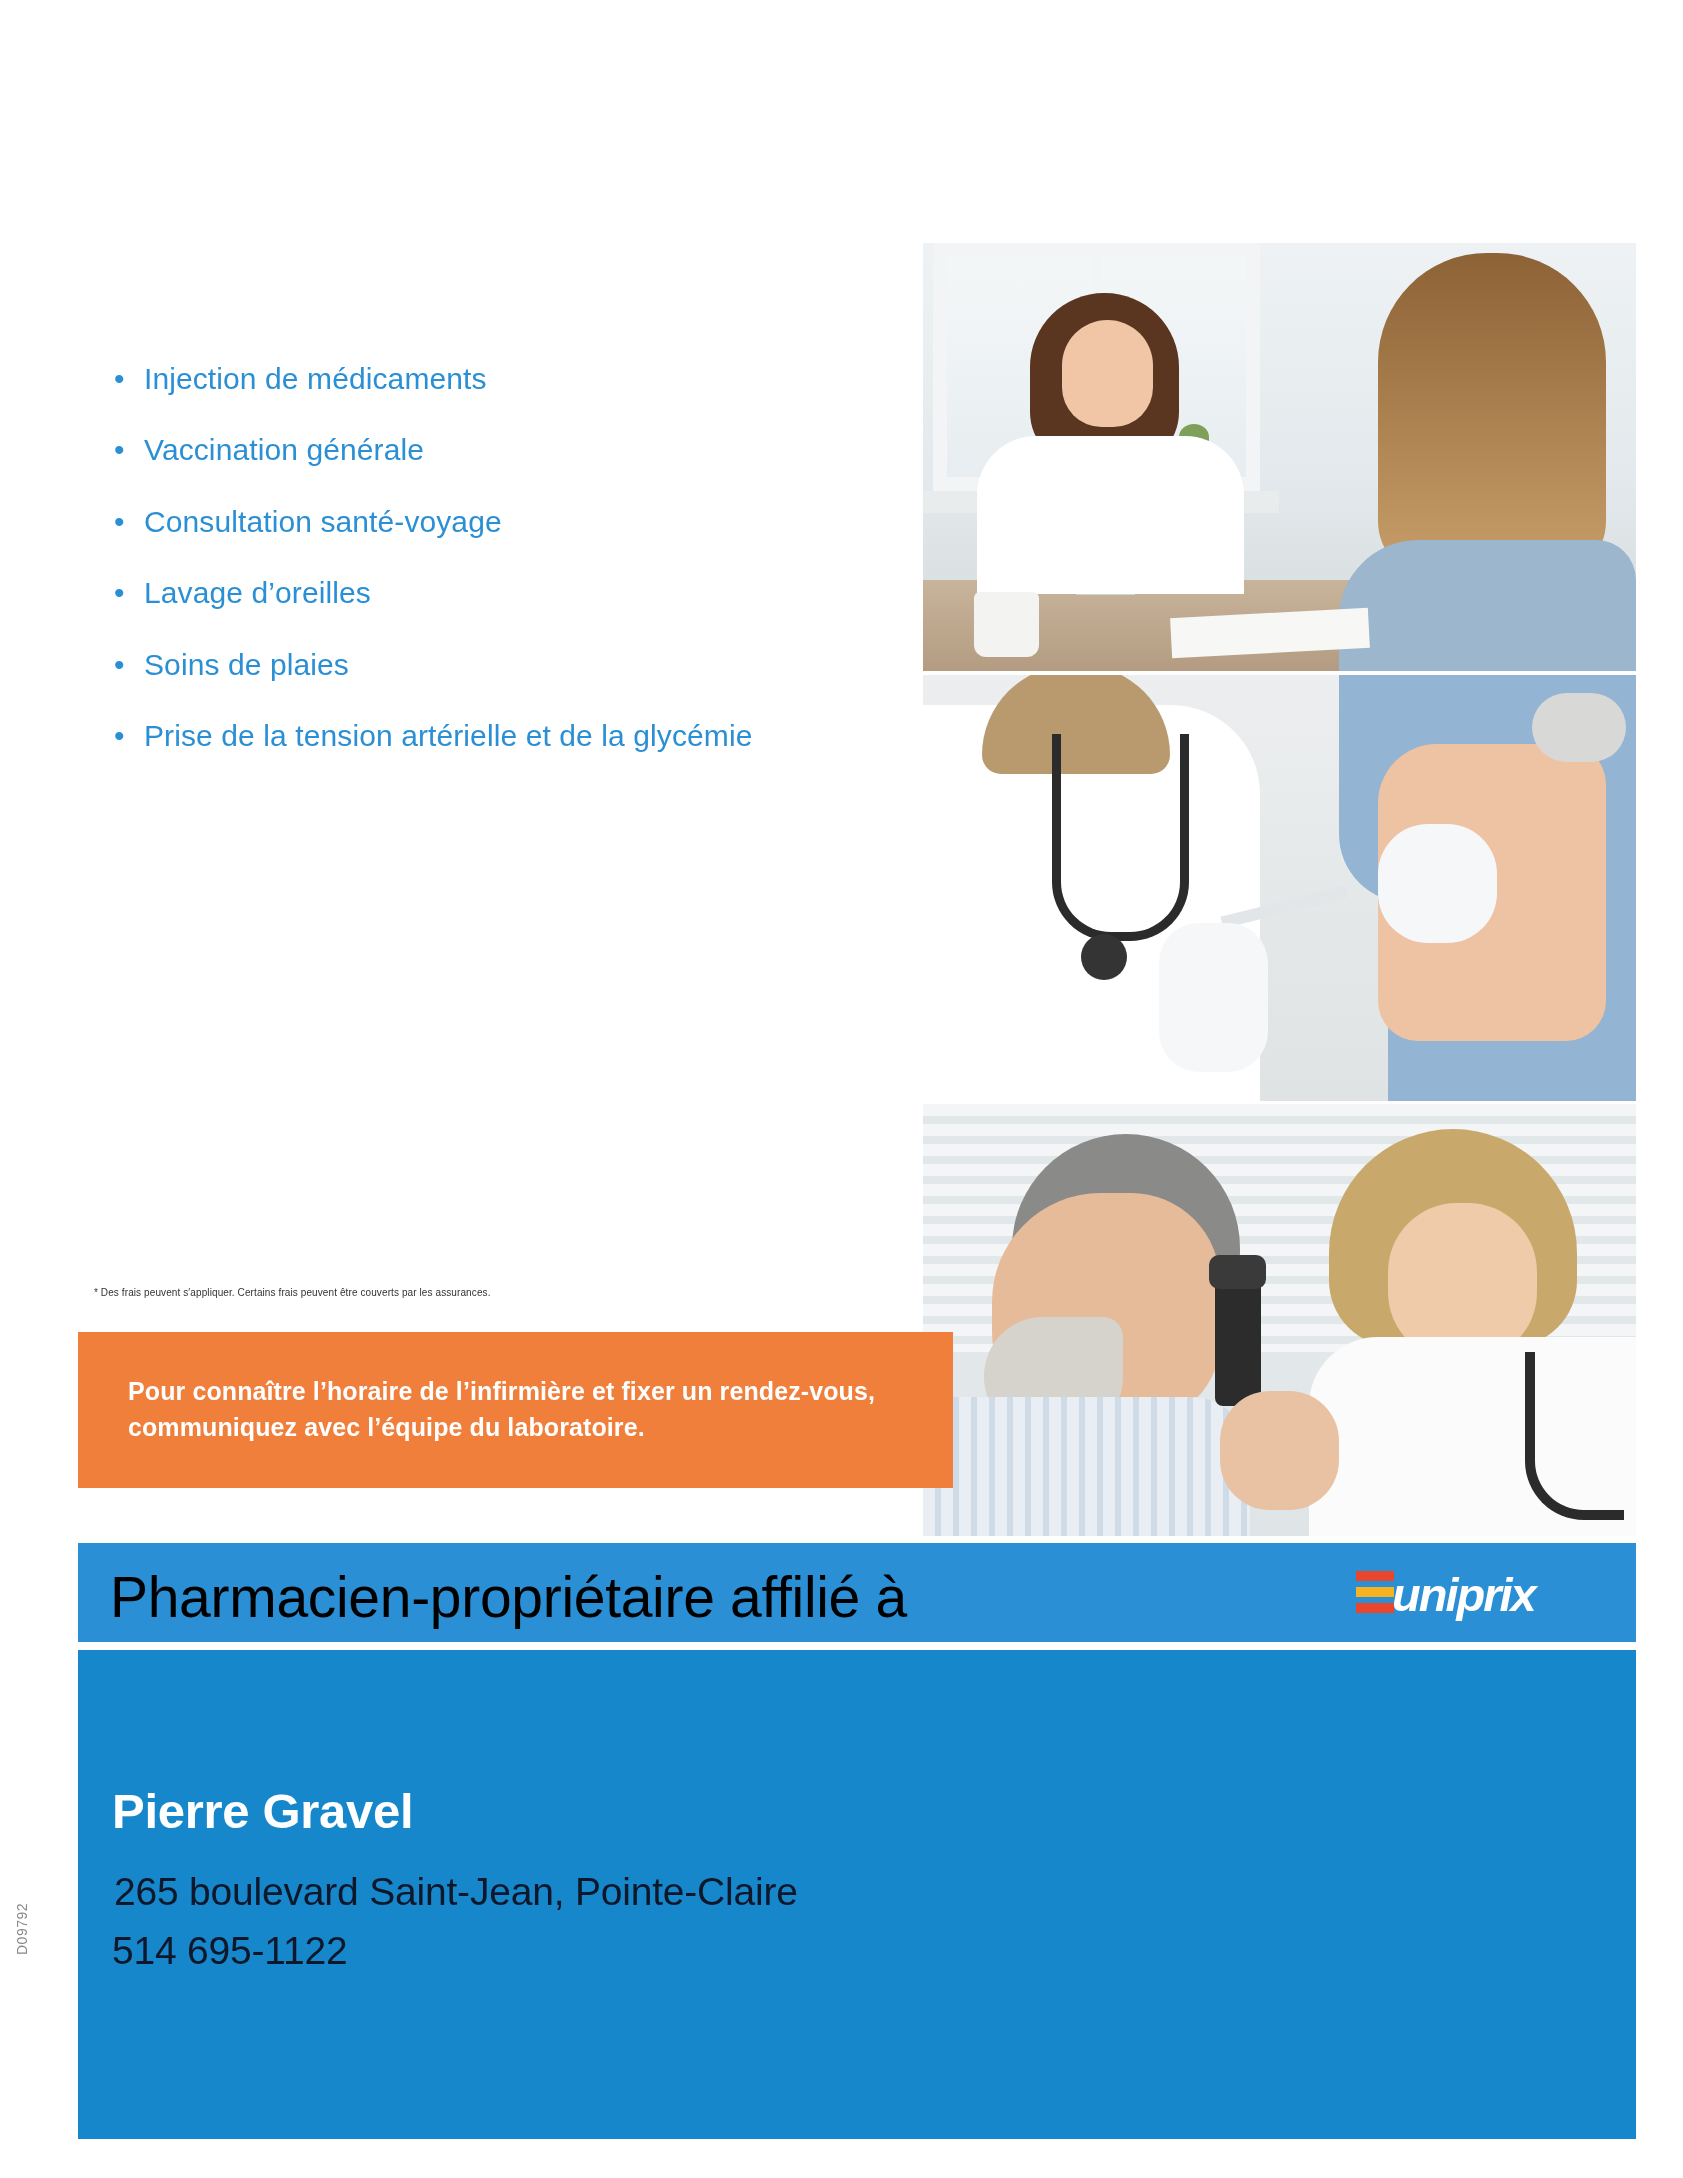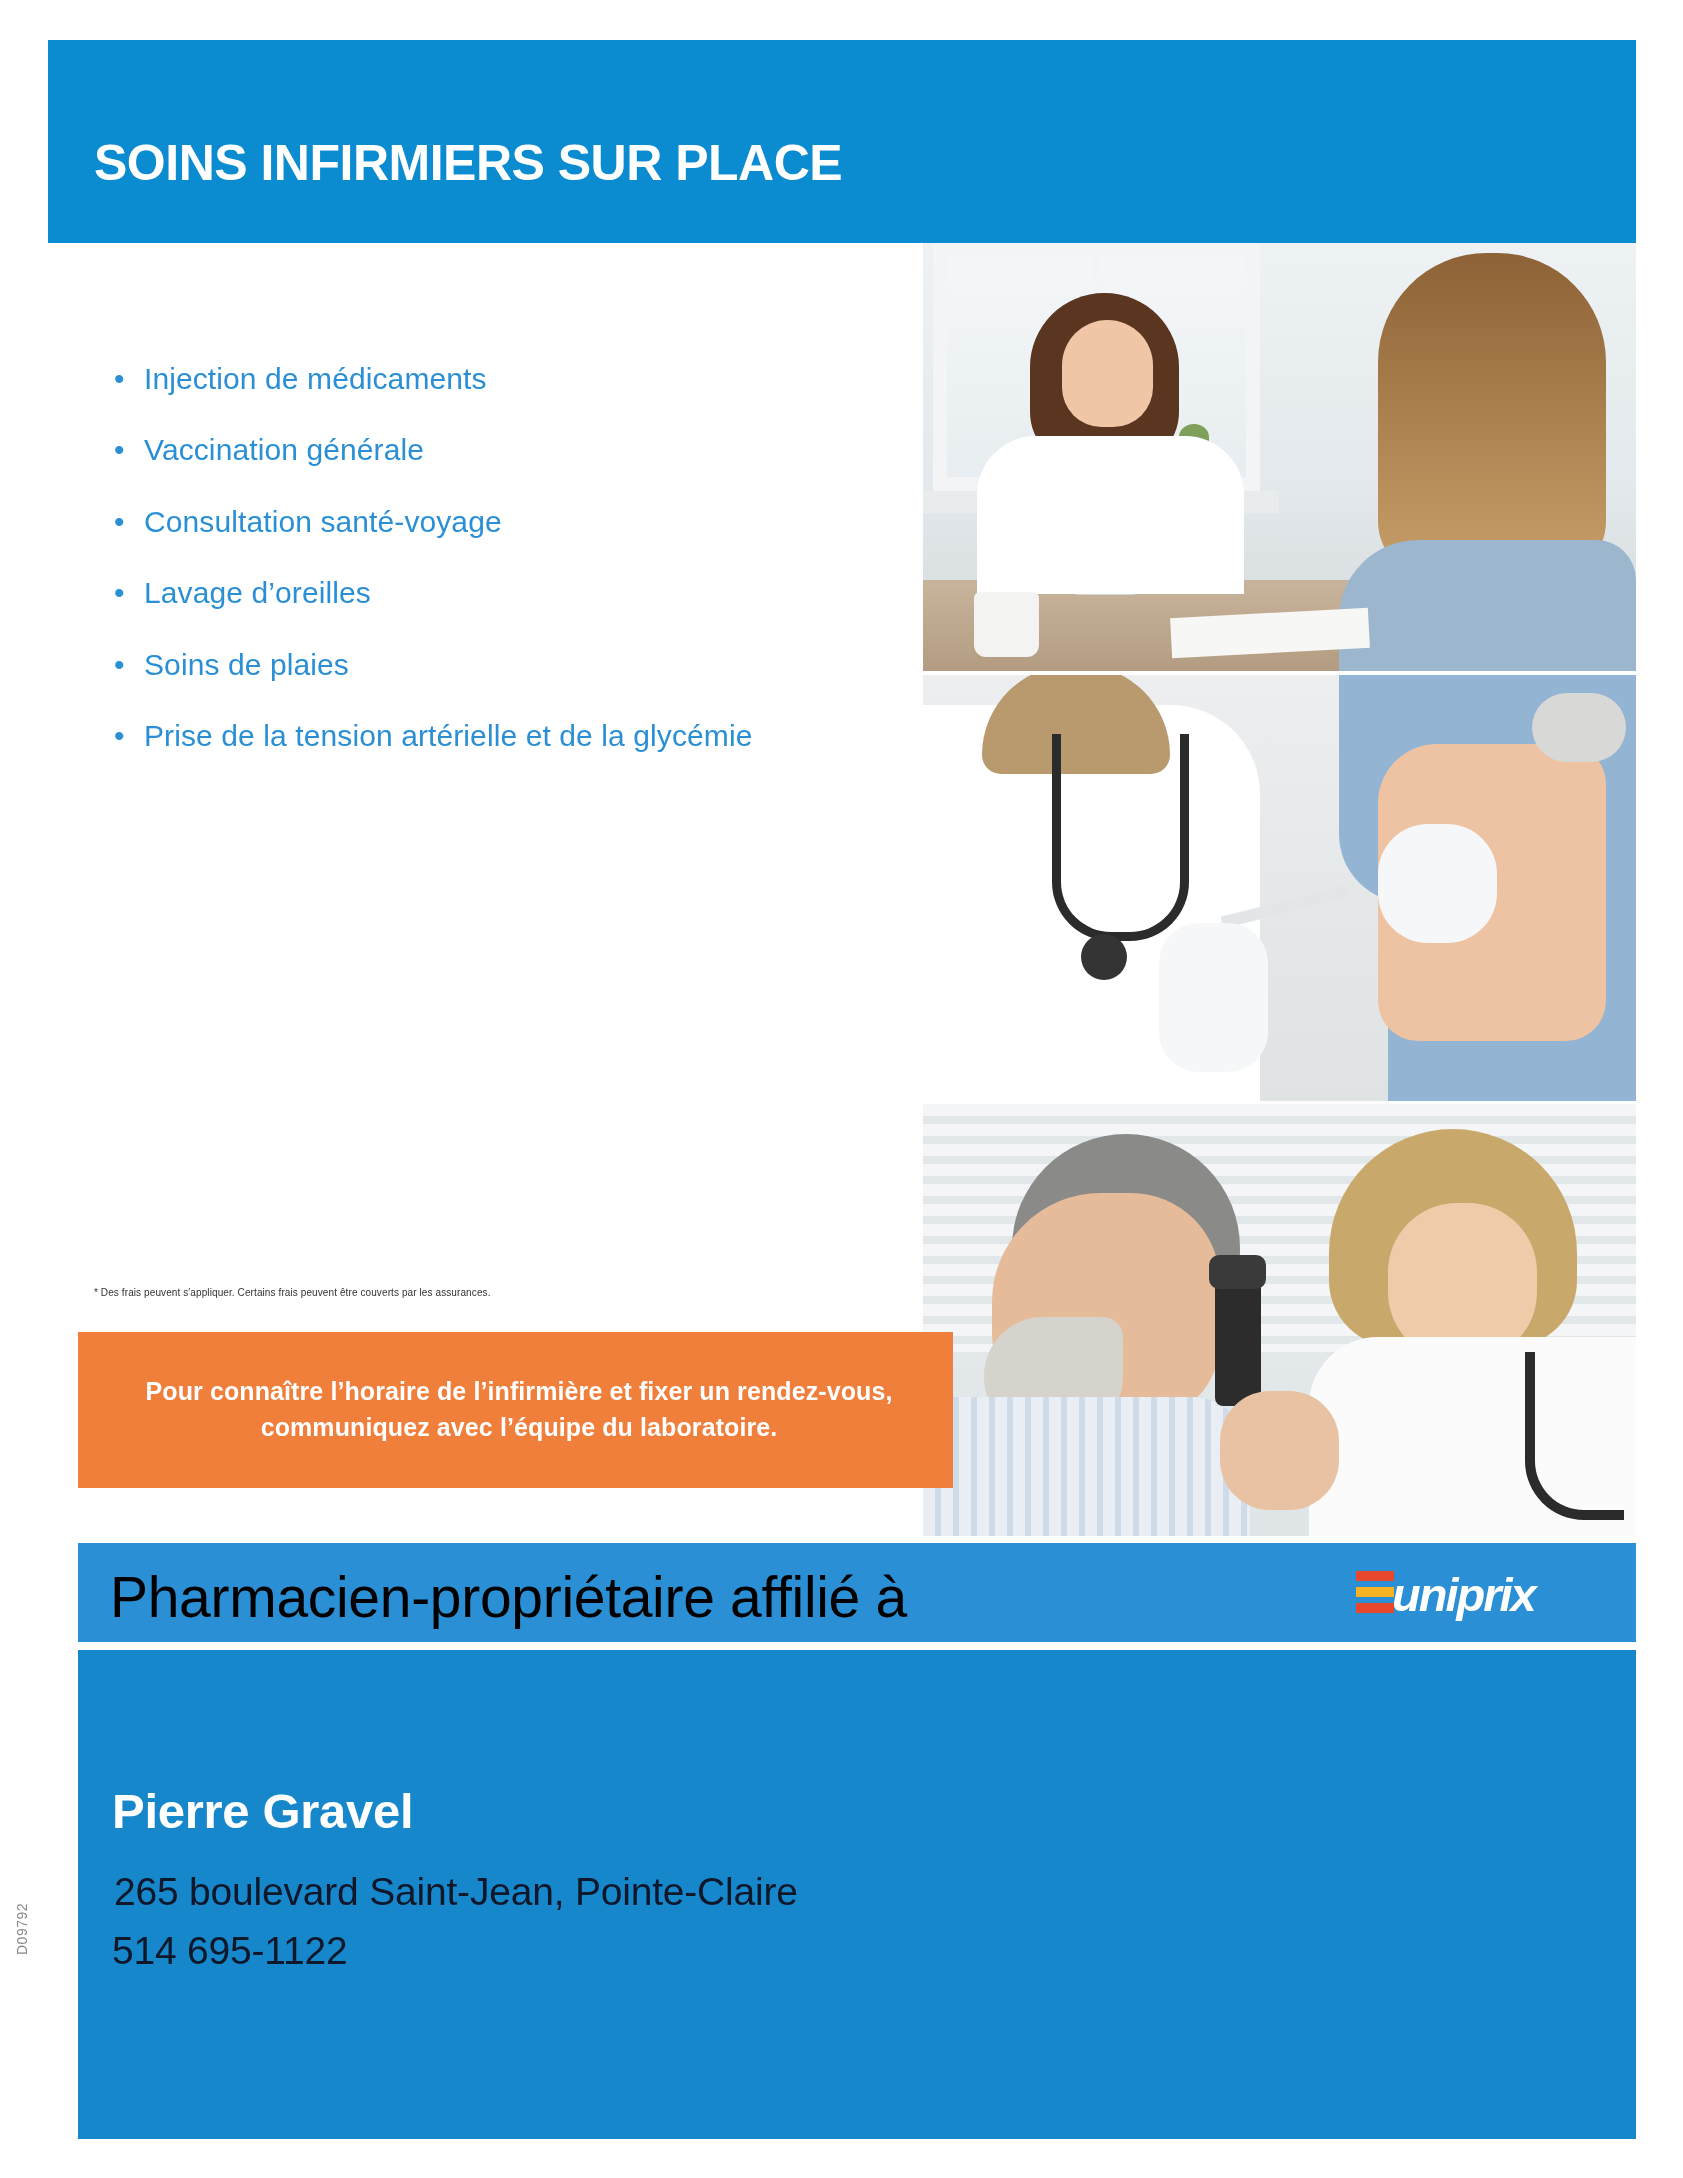--- a/index.html
+++ b/index.html
@@ -102,21 +102,20 @@
   }
 
   
   .callout {
     position: absolute;
     left: 30px;
     top: 1292px;
     width: 875px;
     height: 156px;
     background: #f07f3c;
-    text-align: center;
   }
   .callout-text {
     position: absolute;
     left: 50px;
     top: 42px;
     width: 782px;
     font-size: 25px;
     font-weight: bold;
     line-height: 1.42;
     color: #ffffff;
@@ -406,23 +405,20 @@
     position:absolute; right:12px; top:248px; width:89px; height:158px;
     border-left:10px solid #2b2b2b; border-bottom:10px solid #2b2b2b;
     border-radius:0 0 0 59px;
   }
 </style>
 </head>
 <body>
 
 <div class="poster">
 
-  <div class="header-band">
-    <div class="header-title">SOINS INFIRMIERS SUR PLACE</div>
-  </div>
 
   <div class="left-col">
 
     <ul class="care-list">
       <li>
         <span class="bullet">•</span>
         <span>Injection de médicaments</span>
       </li>
       <li>
         <span class="bullet">•</span>

